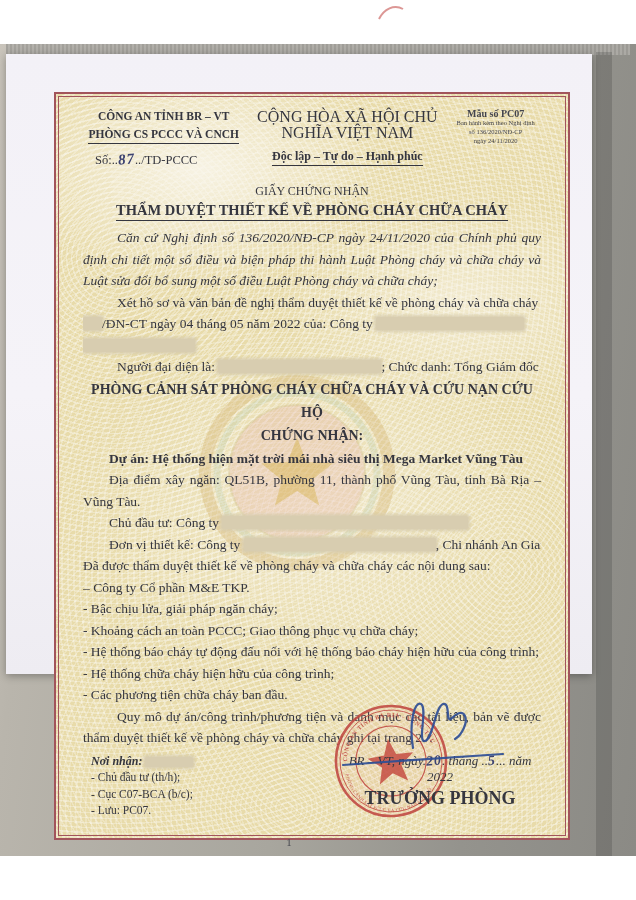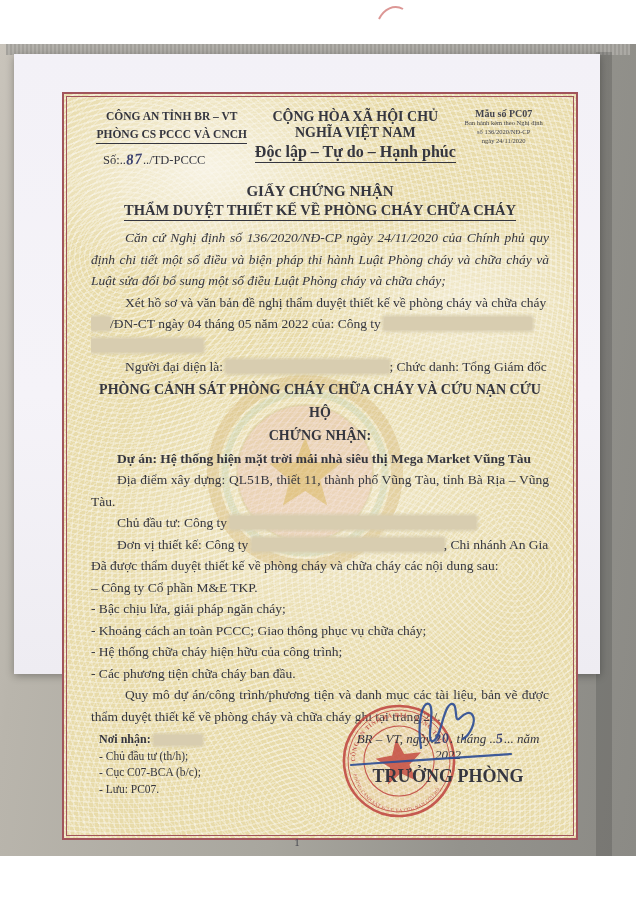--- a/index.html
+++ b/index.html
@@ -12,21 +12,21 @@
     background:linear-gradient(97deg,#c9c4bb 0%,#b9b5ac 12%,#a8a69e 50%,#94938d 76%,#8b8a85 100%);
     overflow:hidden;
   }
   .sleeve-edge{
     position:absolute;left:6px;top:0;width:624px;height:11px;
     background:repeating-linear-gradient(90deg,#9e9c97 0 2px,#b0aea9 2px 4px);
     opacity:.85;
   }
   .shadow-right{position:absolute;right:24px;top:8px;bottom:0;width:16px;background:rgba(52,52,48,.22);}
   .paper{
-    position:absolute;left:14px;top:10px;width:586px;height:620px;
+    position:absolute;left:6px;top:10px;width:586px;height:620px;
     background:linear-gradient(180deg,#f3f1f7 0%,#f5f3f8 55%,#eeecf2 100%);
     box-shadow:0 2px 8px rgba(0,0,0,.30);
   }
   .cert{
     position:absolute;left:48px;top:38px;width:516px;height:748px;
     border:2px solid #a2545b;box-sizing:border-box;
     background:
       radial-gradient(ellipse 300px 190px at 28% 10%, rgba(250,247,238,.85), rgba(250,247,238,0) 62%),
       radial-gradient(ellipse 270px 170px at 78% 28%, rgba(250,247,238,.55), rgba(250,247,238,0) 65%),
       radial-gradient(ellipse 330px 240px at 50% 56%, rgba(250,247,238,.45), rgba(250,247,238,0) 72%),
@@ -41,42 +41,42 @@
   }
   .watermark{position:absolute;left:134px;top:272px;opacity:.5;pointer-events:none;}
   .header-row{display:flex;justify-content:space-between;align-items:flex-start;position:relative;z-index:2;}
   .h-left{width:185px;text-align:center;}
   .h-left .l1{font-weight:bold;font-size:11.5px;line-height:15px;}
   .h-left .l2{font-weight:bold;font-size:11.5px;line-height:15px;border-bottom:1px solid #35363f;display:inline-block;padding-bottom:1px;}
   .so-line{text-align:left;font-size:12.5px;margin-top:7px;padding-left:12px;}
   .hand{font-style:italic;font-weight:bold;color:#3c4270;display:inline-block;transform:rotate(-5deg);letter-spacing:1px;}
   .hand-so{font-size:15px;}
   .h-center{width:236px;text-align:center;}
-  .h-center .l1{font-weight:bold;font-size:14px;line-height:16px;}
-  .h-center .l2{font-weight:bold;font-size:16px;border-bottom:1px solid #35363f;display:inline-block;padding-bottom:1px;margin-top:2px;}
+  .h-center .l1{font-weight:normal;font-size:16px;line-height:16px;}
+  .h-center .l2{font-weight:bold;font-size:12px;border-bottom:1px solid #35363f;display:inline-block;padding-bottom:1px;margin-top:8px;}
   .h-right{width:104px;text-align:center;font-size:6.5px;line-height:9px;color:#43444d;}
   .h-right .l1{font-weight:bold;font-size:10px;}
   .title-block{text-align:center;margin-top:13px;position:relative;z-index:2;}
-  .title-block .t1{font-weight:bold;font-size:15px;line-height:20px;}
+  .title-block .t1{font-weight:normal;font-size:12px;line-height:20px;}
   .title-block .t2{font-weight:bold;font-size:14.5px;border-bottom:1.3px solid #35363f;display:inline-block;padding-bottom:1px;margin-top:1px;}
   .body-text{position:relative;z-index:2;font-size:13.5px;line-height:21.5px;margin-top:6px;}
   .para{text-align:justify;text-indent:34px;}
   .italic{font-style:italic;}
   .line{white-space:nowrap;overflow:hidden;}
   .indent{text-indent:34px;}
   .redact{
     display:inline-block;height:13px;border-radius:2px;vertical-align:-2px;
     background:#d8cdb0;box-shadow:0 0 3px 2px rgba(214,203,174,.85);
   }
   .c-head{text-align:center;font-weight:bold;font-size:14px;line-height:23px;}
   .c-head2{text-align:center;font-weight:bold;font-size:14px;line-height:24px;}
   .bold{font-weight:bold;}
   .footer{display:flex;margin-top:4px;position:relative;z-index:3;}
   .f-left{width:190px;font-size:11.5px;line-height:16.5px;padding-left:8px;box-sizing:border-box;}
-  .f-left .nn{font-weight:bold;font-size:12px;}
+  .f-left .nn{font-weight:bold;font-style:italic;font-size:12px;}
   .f-right{flex:1;text-align:center;padding-left:66px;}
   .date-line{font-style:italic;font-size:13px;}
   .hand-date{font-size:14px;}
   .pos-title{font-weight:bold;font-size:18px;margin-top:3px;}
   .sig-spacer{height:110px;}
   .stamp{position:absolute;left:272px;top:604px;z-index:2;opacity:.9;transform:rotate(-8deg);}
   .signature{position:absolute;left:206px;top:596px;z-index:4;}
   .page-num{position:absolute;left:0;right:20px;top:782px;text-align:center;font-size:11px;color:#4a4b52;}
   .top-mark{position:absolute;left:376px;top:2px;}
 </style>
@@ -132,31 +132,32 @@
           <div class="line indent"><span>Xét hồ sơ và văn bản đề nghị thẩm duyệt thiết kế về phòng cháy và chữa cháy số</span></div>
           <div class="line"><span class="redact" style="width:19px"></span><span>/ĐN-CT ngày 04 tháng 05 năm 2022 của: Công ty</span> <span class="redact" style="width:148px"></span></div>
           <div class="line"><span class="redact" style="width:112px"></span></div>
 
           <div class="line indent"><span>Người đại diện là:</span> <span class="redact" style="width:163px"></span><span>; Chức danh: Tổng Giám đốc</span></div>
 
           <div class="c-head">PHÒNG CẢNH SÁT PHÒNG CHÁY CHỮA CHÁY VÀ CỨU NẠN CỨU HỘ</div>
           <div class="c-head2">CHỨNG NHẬN:</div>
 
           <div class="line bold" style="text-indent:26px">Dự án: Hệ thống hiện mặt trời mái nhà siêu thị Mega Market Vũng Tàu</div>
-          <div class="para" style="text-indent:26px">Địa điểm xây dựng: QL51B, thiết 11, thành phố Vũng Tàu, tỉnh Bà Rịa – Vũng Tàu.</div>
+          <div class="para" style="text-indent:26px">Địa điểm xây ngăn: QL51B, phường 11, thành phố Vũng Tàu, tỉnh Bà Rịa – Vũng Tàu.</div>
 
           <div class="line" style="text-indent:26px"><span>Chủ đầu tư: Công ty</span> <span class="redact" style="width:246px"></span></div>
 
           <div class="line" style="text-indent:26px"><span>Đơn vị thiết kế: Công ty</span> <span class="redact" style="width:192px"></span><span>, Chi nhánh An Giang</span></div>
           <div class="line">Đã được thẩm duyệt thiết kế về phòng cháy và chữa cháy các nội dung sau:</div>
 
           <div class="line">– Công ty Cổ phần M&amp;E TKP.</div>
 
           <div class="line">- Bậc chịu lửa, giải pháp ngăn cháy;</div>
           <div class="line">- Khoảng cách an toàn PCCC; Giao thông phục vụ chữa cháy;</div>
+          <div class="line">- Hệ thống báo cháy tự động đấu nối với hệ thống báo cháy hiện hữu của công trình;</div>
           <div class="line">- Hệ thống chữa cháy hiện hữu của công trình;</div>
           <div class="line">- Các phương tiện chữa cháy ban đầu.</div>
 
           <div class="para">Quy mô dự án/công trình/phương tiện và danh mục các tài liệu, bản vẽ được thẩm duyệt thiết kế về phòng cháy và chữa cháy ghi tại trang 2./.</div>
         </div>
 
         <div class="footer">
           <div class="f-left">
             <div><span class="nn">Nơi nhận:</span> <span class="redact" style="width:48px;height:10px"></span></div>
             <div>- Chủ đầu tư (th/h);</div>

